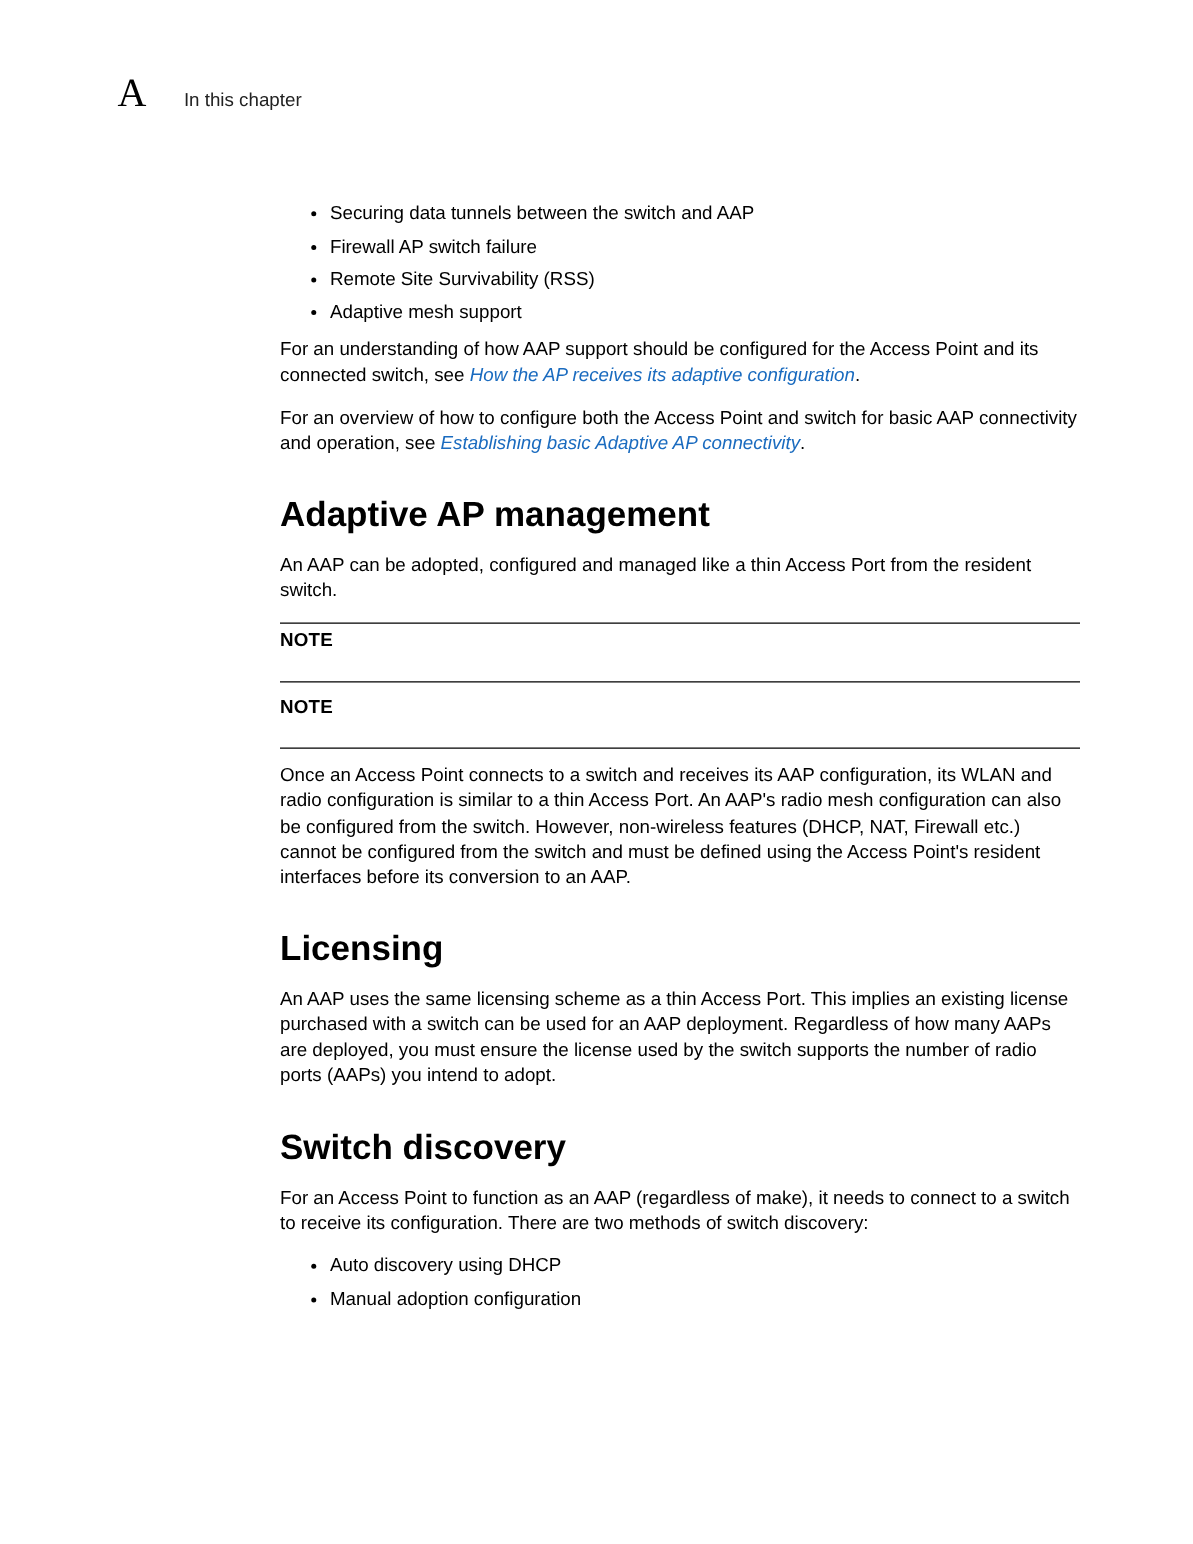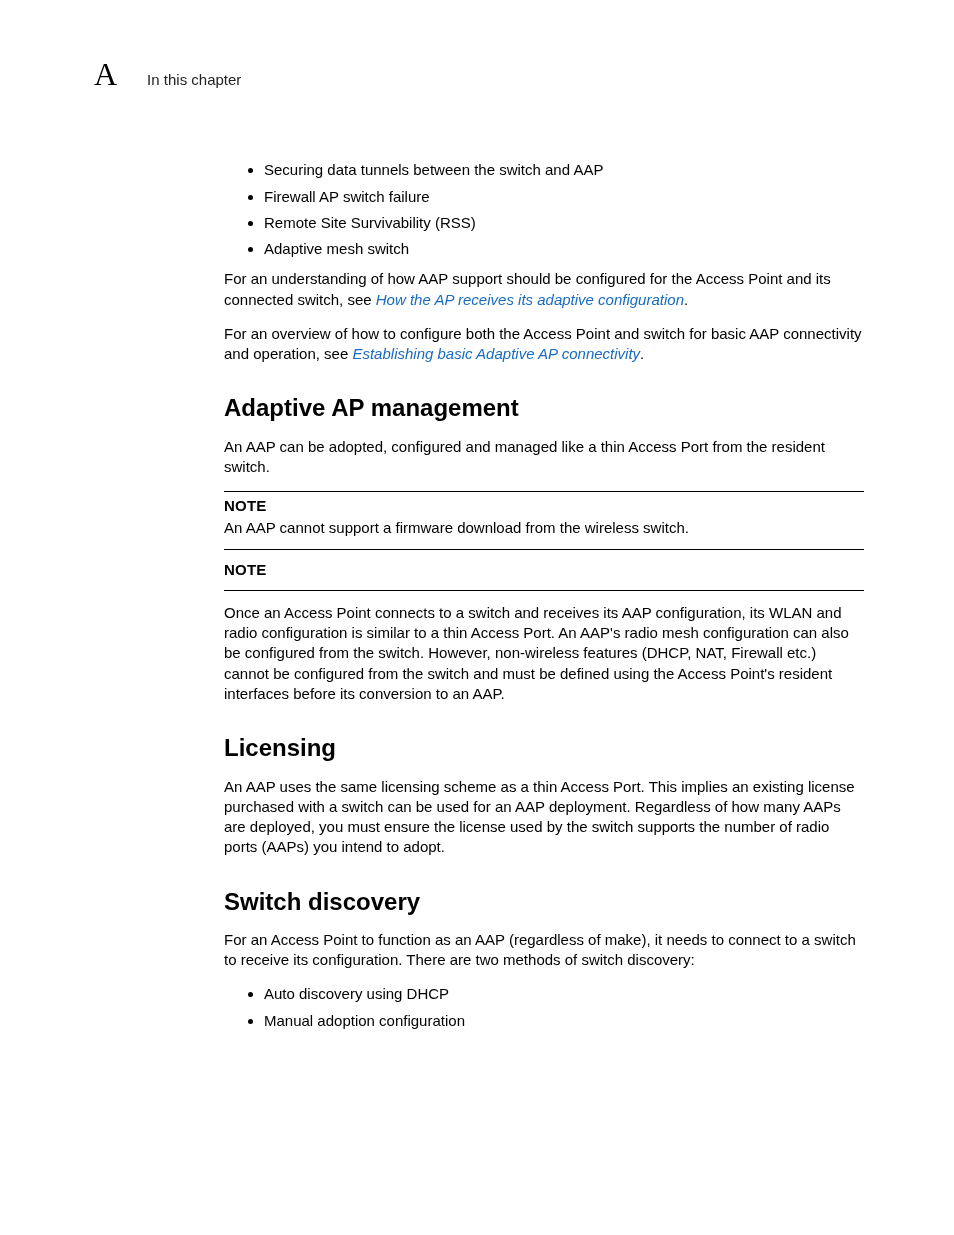--- a/index.html
+++ b/index.html
@@ -49,29 +49,29 @@
   p {
     margin: 8px 0 14px 0;
   }
   .link {
     color: #1a6bbf;
     font-style: italic;
   }
   h2.section {
     font-family: "Arial Narrow", Arial, Helvetica, sans-serif;
     font-stretch: condensed;
-    font-size: 24px;
+    font-size: 28px;
     font-weight: 600;
     margin: 28px 0 12px 0;
     letter-spacing: 0px;
   }
   .note-block {
     border-top: 1.5px solid #000;
     border-bottom: 1.5px solid #000;
-    padding: 4px 0 10px 0;
+    padding: 4px 0 22px 0;
     margin: 10px 0 12px 0;
   }
   .note-block + .note-block {
     border-top: none;
     margin-top: -12px;
     padding-top: 10px;
   }
   .note-label {
     font-family: "Arial Narrow", Arial, Helvetica, sans-serif;
     font-stretch: condensed;
@@ -93,37 +93,36 @@
     <span class="appendix-letter">A</span>
     <span class="header-label">In this chapter</span>
   </div>
 
   <div class="content">
 
     <ul class="bullets">
       <li>Securing data tunnels between the switch and AAP</li>
       <li>Firewall AP switch failure</li>
       <li>Remote Site Survivability (RSS)</li>
-      <li>Adaptive mesh switch</li>
+      <li>Adaptive mesh support</li>
     </ul>
 
     <p>
       <span>For an understanding of how AAP support should be configured for the Access Point and its connected switch, see </span><span class="link">How the AP receives its adaptive configuration</span><span>.</span>
     </p>
 
     <p>
       <span>For an overview of how to configure both the Access Point and switch for basic AAP connectivity and operation, see </span><span class="link">Establishing basic Adaptive AP connectivity</span><span>.</span>
     </p>
 
     <h2 class="section">Adaptive AP management</h2>
     <p>An AAP can be adopted, configured and managed like a thin Access Port from the resident switch.</p>
 
     <div class="note-block">
       <div class="note-label">NOTE</div>
-      <div class="note-body">An AAP cannot support a firmware download from the wireless switch.</div>
     </div>
 
     <div class="note-block">
       <div class="note-label">NOTE</div>
     </div>
 
     <p>Once an Access Point connects to a switch and receives its AAP configuration, its WLAN and radio configuration is similar to a thin Access Port. An AAP's radio mesh configuration can also be configured from the switch. However, non-wireless features (DHCP, NAT, Firewall etc.) cannot be configured from the switch and must be defined using the Access Point's resident interfaces before its conversion to an AAP.</p>
 
     <h2 class="section">Licensing</h2>
     <p>An AAP uses the same licensing scheme as a thin Access Port. This implies an existing license purchased with a switch can be used for an AAP deployment. Regardless of how many AAPs are deployed, you must ensure the license used by the switch supports the number of radio ports (AAPs) you intend to adopt.</p>

